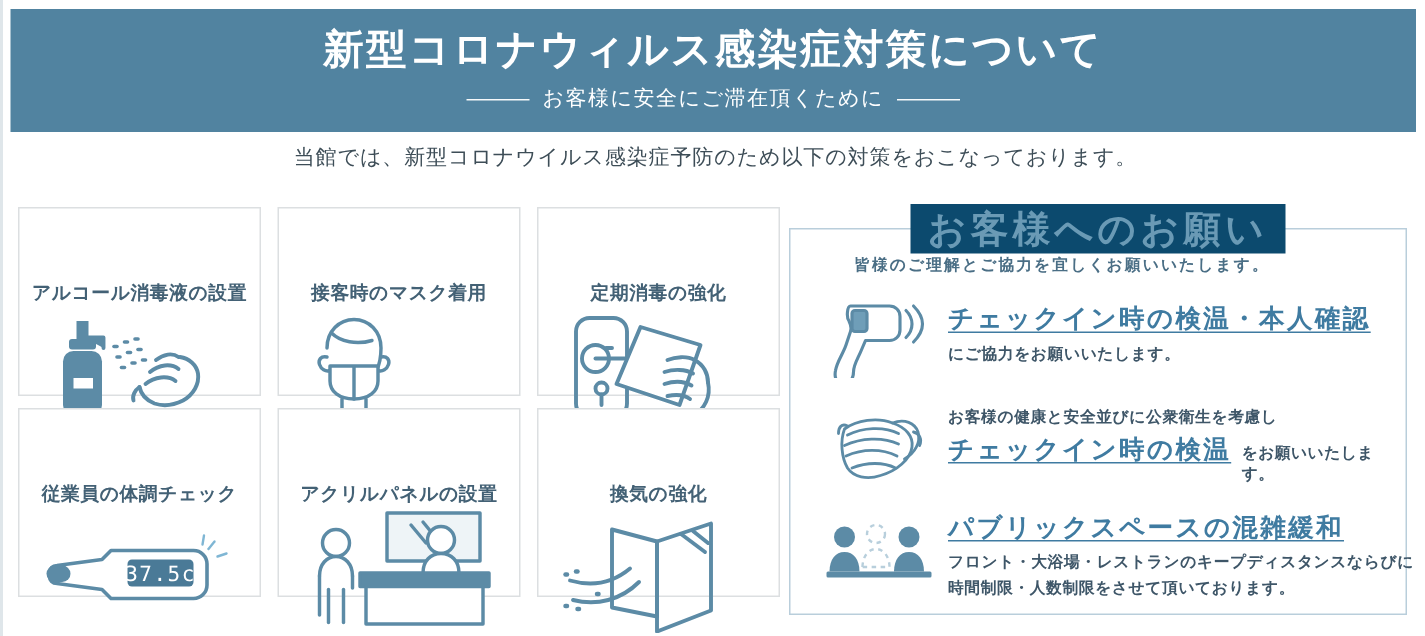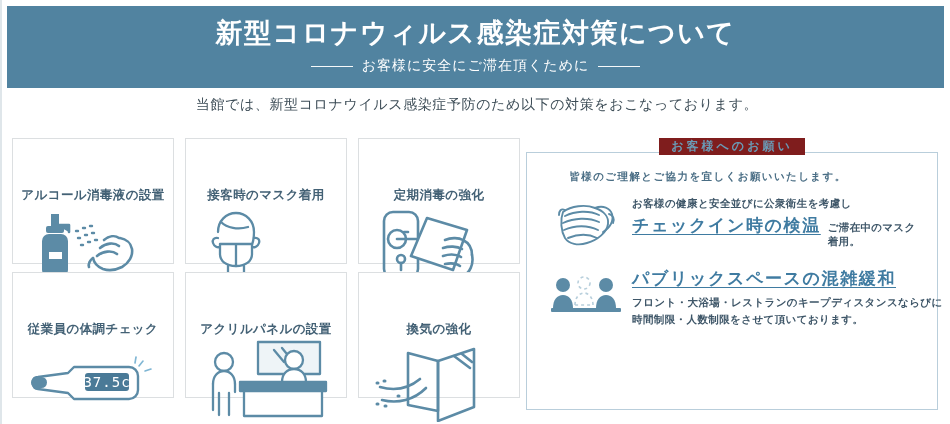--- a/index.html
+++ b/index.html
@@ -65,22 +65,22 @@
     position:absolute;left:524px;top:152px;width:412px;height:258px;
     box-sizing:border-box;
     border:1px solid #b9cedb;
     background:#ffffff;
   }
   .panel-title{
     position:absolute;left:524px;top:136px;width:412px;
     text-align:center;pointer-events:none;
   }
   .panel-title span{
-    display:inline-block;background:#7f1d1d;padding:0 12px;
-    font-size:12px;font-weight:bold;color:#6a9ab5;letter-spacing:3px;
+    display:inline-block;background:#0c4a6e;padding:0 12px;
+    font-size:25px;font-weight:bold;color:#6a9ab5;letter-spacing:3px;
   }
   .panel-sub{
     position:absolute;left:524px;top:170px;width:364px;text-align:center;
     font-size:10.5px;color:#4a6e85;letter-spacing:1.4px;font-weight:bold;
   }
   .rows{
     position:absolute;left:524px;top:186px;width:412px;height:224px;
     display:flex;flex-direction:column;
   }
   .prow{display:flex;align-items:center;padding:0 14px;box-sizing:border-box;}
@@ -262,41 +262,61 @@
   </div>
 
   <div class="panel"></div>
   <div class="panel-title">
     <span>お客様へのお願い</span>
   </div>
   <div class="panel-sub">皆様のご理解とご協力を宜しくお願いいたします。</div>
 
   <div class="rows">
 
+    <div class="prow">
+      <div class="prow-icon">
+        <svg width="62" height="58" viewBox="0 0 62 58">
+          <g fill="none" stroke="#5c8ba6" stroke-width="2.1" stroke-linecap="round" stroke-linejoin="round">
+            <path d="M12 10h26c4 0 7 3 7 7v9c0 4-3 7-7 7H22l-3 7c-2 5-5 9-5 14 0 5-3 8-7 8s-6-4-5-9c1-6 5-11 7-17l3-9c1-3 0-5-1-7-2-3-1-10 1-10z"></path>
+            <rect x="13" y="13" width="10" height="14" rx="2" fill="#6f9eb8" stroke="#5c8ba6"></rect>
+            <path d="M49 13c3 3 4 6 4 9s-1 6-4 9"></path>
+            <path d="M54 10c4 4 6 8 6 12s-2 8-6 12"></path>
+          </g>
+        </svg>
+      </div>
+      <div class="prow-text">
+        <div class="headline-row">
+          <span class="headline">チェックイン時の検温・本人確認</span>
+        </div>
+        <div class="post-line">
+          <div>にご協力をお願いいたします。</div>
+        </div>
+      </div>
+    </div>
 
     <div class="prow">
       <div class="prow-icon">
         <svg width="66" height="54" viewBox="0 0 66 54">
           <g fill="none" stroke="#5c8ba6" stroke-width="1.9" stroke-linecap="round" stroke-linejoin="round">
             <path d="M10 16c8-6 22-8 32-4 9 3 14 9 13 16-1 8-10 16-21 19-9 3-18 1-22-5-4-7-5-18-2-26z"></path>
             <path d="M12 20c10-5 24-6 34-1"></path>
             <path d="M10 27c11-5 25-6 36-1"></path>
             <path d="M11 34c11-5 24-5 34 0"></path>
             <path d="M15 42c10-4 21-4 29 0"></path>
             <path d="M42 12c8-3 15 0 17 6 2 7-2 14-9 18"></path>
             <path d="M56 18c4 1 6 5 4 9"></path>
             <path d="M12 14c-4-2-6 1-6 5"></path>
           </g>
         </svg>
       </div>
       <div class="prow-text">
         <div class="pre-line">お客様の健康と安全並びに公衆衛生を考慮し</div>
         <div class="headline-row">
           <span class="headline">チェックイン時の検温</span>
-          <span class="headline-tail">ご滞在中のマスク着用。</span>
+          <span class="headline-tail">をお願いいたします。</span>
         </div>
       </div>
     </div>
 
     <div class="prow">
       <div class="prow-icon">
         <svg width="72" height="50" viewBox="0 0 72 50">
           <g fill="#5c8ba6">
             <circle cx="13" cy="13" r="7"></circle>
             <path d="M3 36c0-8 4-13 10-13s10 5 10 13z"></path>

